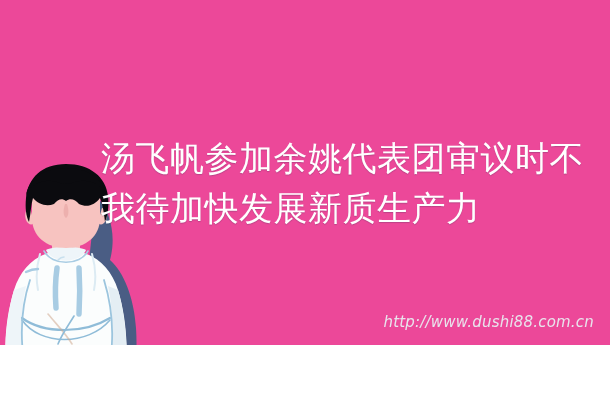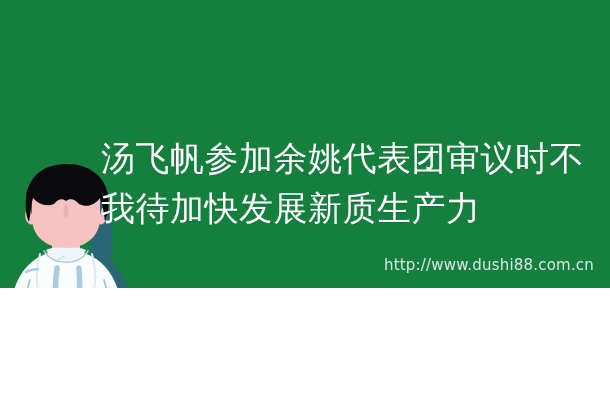--- a/index.html
+++ b/index.html
@@ -8,23 +8,23 @@
     padding: 0;
     background: #ffffff;
   }
   body {
     font-family: "Liberation Sans", "DejaVu Sans", sans-serif;
   }
 
   #cover-card {
     position: relative;
     width: 610px;
-    height: 288px;
+    height: 345px;
     overflow: hidden;
-    background: #15803d;
+    background: #ec4899;
     user-select: none;
   }
 
   
   #illustration {
     position: absolute;
     left: 0px;
     top: 168px;
     width: 150px;
     height: 242px;
@@ -56,20 +56,21 @@
   #watermark {
     position: absolute;
     right: 16px;
     bottom: 14px;
     color: #e9eff3;
     font-size: 15px;
     line-height: 18px;
     letter-spacing: 0.2px;
     font-family: "DejaVu Sans", "Liberation Sans", sans-serif;
     opacity: 0.93;
+    font-style: italic;
   }
 </style>
 </head>
 <body>
 
 <div id="cover-card">
 
   <div id="illustration">
     <svg viewBox="0 0 150 242" xmlns="http://www.w3.org/2000/svg" aria-hidden="true">
 

